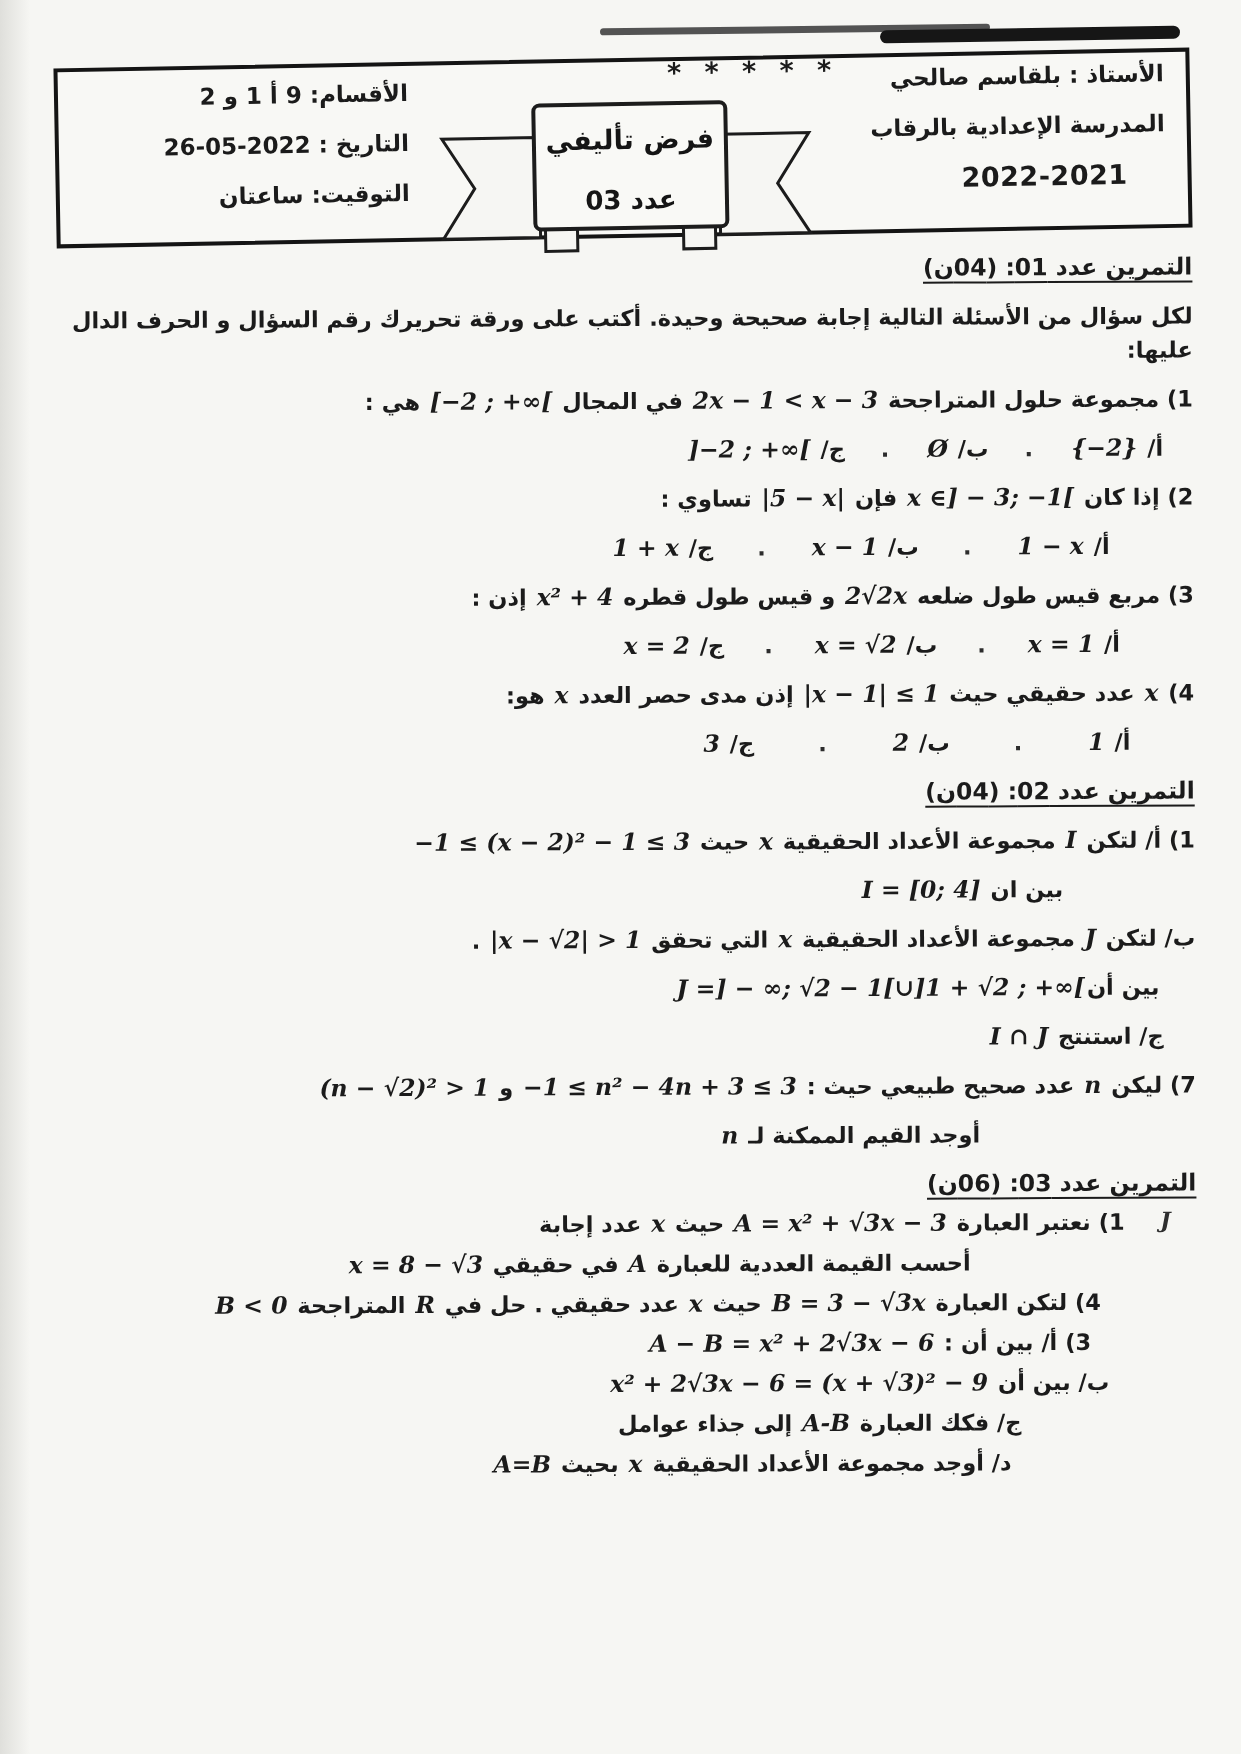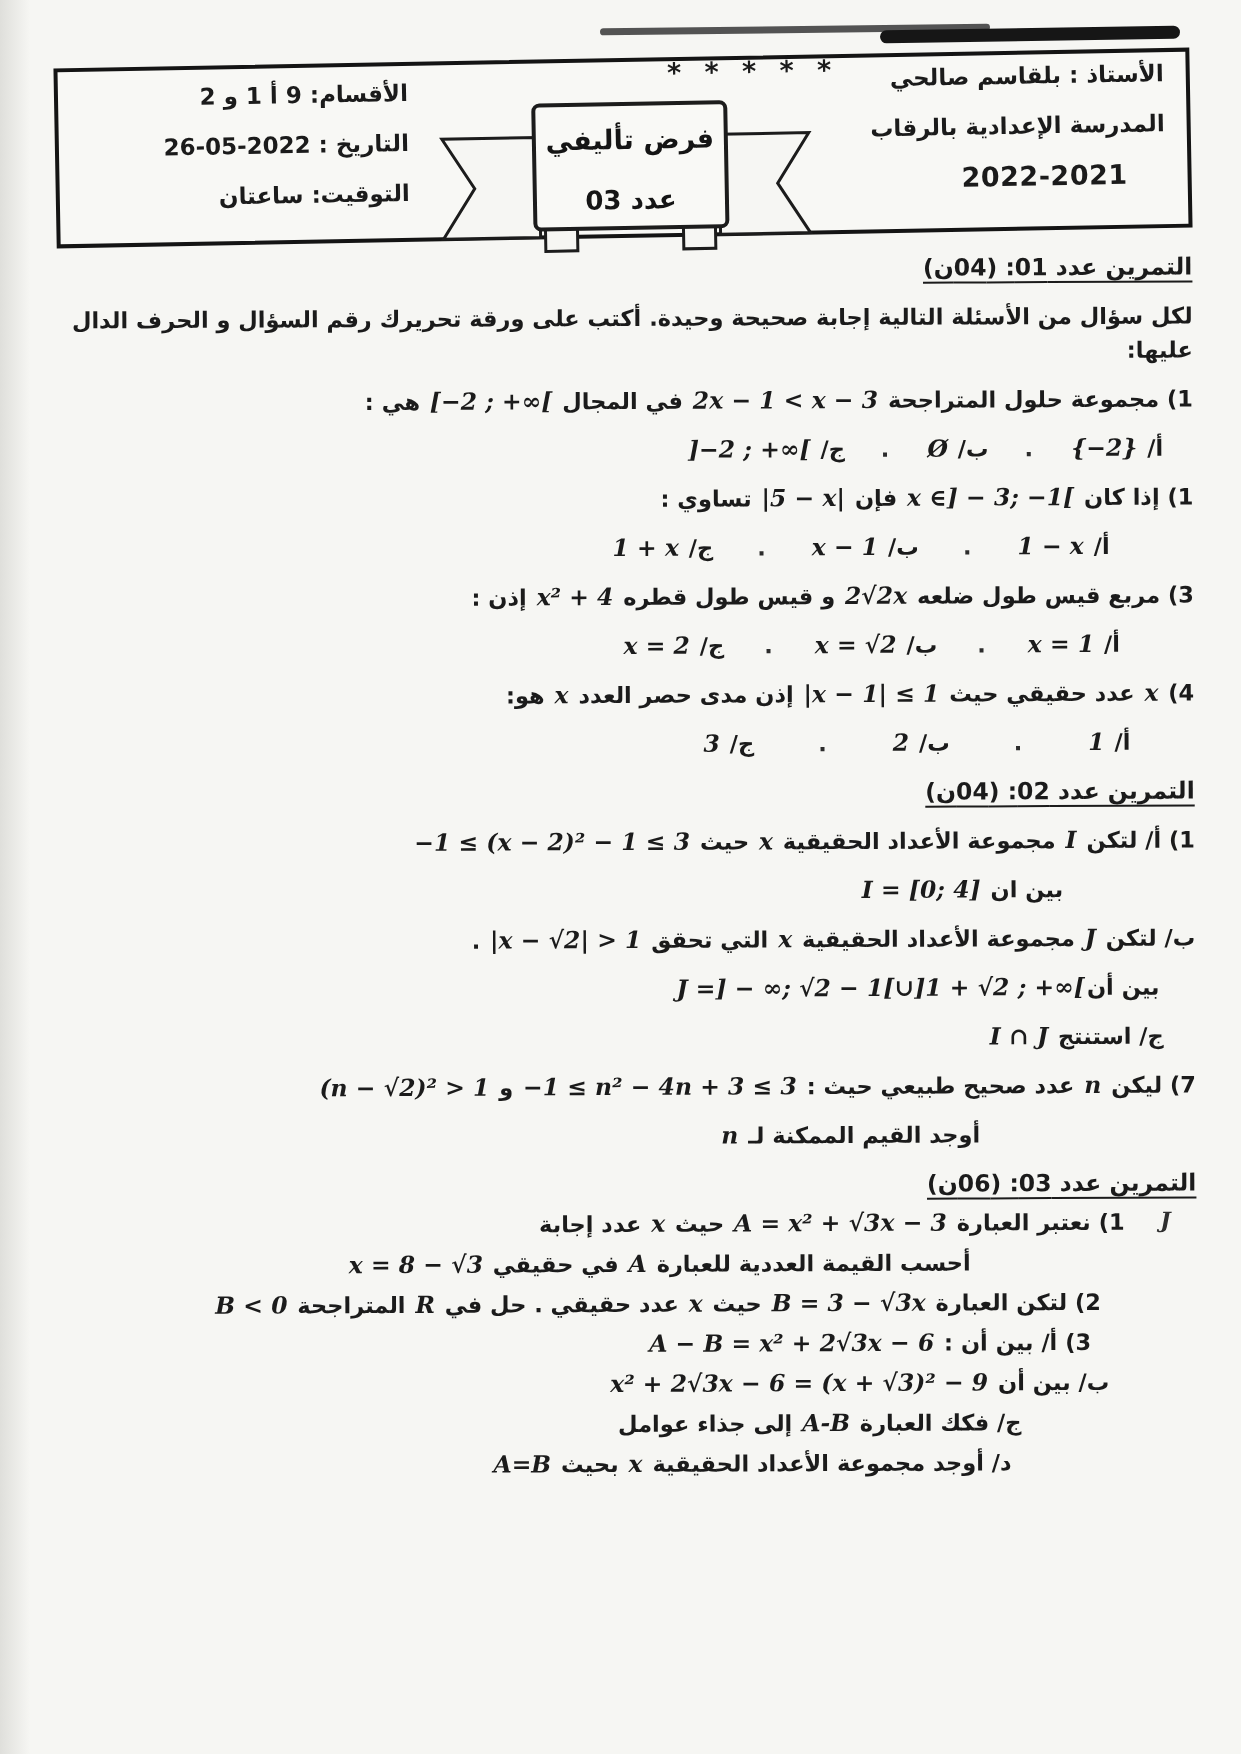--- a/index.html
+++ b/index.html
@@ -105,21 +105,21 @@
   <div id="content">
 
     <div class="ln title">التمرين عدد 01: (04ن)</div>
     <div class="ln">لكل سؤال من الأسئلة التالية إجابة صحيحة وحيدة. أكتب على ورقة تحريرك رقم السؤال و الحرف الدال عليها:</div>
 
     <div class="ln"><span class="a">1) مجموعة حلول المتراجحة </span><span class="m" dir="ltr">2x − 1 &lt; x − 3</span><span class="a"> في المجال </span><span class="m" dir="ltr">[−2 ; +∞[</span><span class="a"> هي :</span></div>
     <div class="ln opts opts1" style="padding-right:30px">
       <span class="opt"><span class="a">أ/ </span><span class="m" dir="ltr">{−2}</span></span><span class="dot">.</span><span class="opt"><span class="a">ب/ </span><span class="m" dir="ltr">Ø</span></span><span class="dot">.</span><span class="opt"><span class="a">ج/ </span><span class="m" dir="ltr">]−2 ; +∞[</span></span>
     </div>
 
-    <div class="ln"><span class="a">1) إذا كان </span><span class="m" dir="ltr">x ∈] − 3; −1[</span><span class="a"> فإن </span><span class="m" dir="ltr">|5 − x|</span><span class="a"> تساوي :</span></div>
+    <div class="ln"><span class="a">2) إذا كان </span><span class="m" dir="ltr">x ∈] − 3; −1[</span><span class="a"> فإن </span><span class="m" dir="ltr">|5 − x|</span><span class="a"> تساوي :</span></div>
     <div class="ln opts opts2" style="padding-right:84px">
       <span class="opt"><span class="a">أ/ </span><span class="m" dir="ltr">1 − x</span></span><span class="dot">.</span><span class="opt"><span class="a">ب/ </span><span class="m" dir="ltr">x − 1</span></span><span class="dot">.</span><span class="opt"><span class="a">ج/ </span><span class="m" dir="ltr">1 + x</span></span>
     </div>
 
     <div class="ln"><span class="a">3) مربع قيس طول ضلعه </span><span class="m" dir="ltr">2√2x</span><span class="a"> و قيس طول قطره </span><span class="m" dir="ltr">x² + 4</span><span class="a"> إذن :</span></div>
     <div class="ln opts opts3" style="padding-right:74px">
       <span class="opt"><span class="a">أ/ </span><span class="m" dir="ltr">x = 1</span></span><span class="dot">.</span><span class="opt"><span class="a">ب/ </span><span class="m" dir="ltr">x = √2</span></span><span class="dot">.</span><span class="opt"><span class="a">ج/ </span><span class="m" dir="ltr">x = 2</span></span>
     </div>
 
     <div class="ln"><span class="a">4) </span><span class="m" dir="ltr">x</span><span class="a"> عدد حقيقي حيث </span><span class="m" dir="ltr">|x − 1| ≤ 1</span><span class="a"> إذن مدى حصر العدد </span><span class="m" dir="ltr">x</span><span class="a"> هو:</span></div>
@@ -133,21 +133,21 @@
     <div class="ln"><span class="a">ب/ لتكن </span><span class="m" dir="ltr">J</span><span class="a"> مجموعة الأعداد الحقيقية </span><span class="m" dir="ltr">x</span><span class="a"> التي تحقق </span><span class="m" dir="ltr">|x − √2| &gt; 1</span><span class="a"> .</span></div>
     <div class="ln" style="padding-right:36px"><span class="a">بين أن</span><span class="m" dir="ltr">J =] − ∞; √2 − 1[∪]1 + √2 ; +∞[</span></div>
     <div class="ln" style="padding-right:32px"><span class="a">ج/ استنتج </span><span class="m" dir="ltr">I ∩ J</span></div>
     <div class="ln"><span class="a">7) ليكن </span><span class="m" dir="ltr">n</span><span class="a"> عدد صحيح طبيعي حيث : </span><span class="m" dir="ltr">−1 ≤ n² − 4n + 3 ≤ 3</span><span class="a"> و </span><span class="m" dir="ltr">(n − √2)² &gt; 1</span></div>
     <div class="ln" style="padding-right:216px"><span class="a">أوجد القيم الممكنة لـ </span><span class="m" dir="ltr">n</span></div>
 
     <div class="ln title" style="margin-bottom:6px">التمرين عدد 03: (06ن)</div>
     <div class="ex3">
       <div class="ln" style="padding-right:72px"><span class="stray">J</span><span class="a">1) نعتبر العبارة </span><span class="m" dir="ltr">A = x² + √3x − 3</span><span class="a"> حيث </span><span class="m" dir="ltr">x</span><span class="a"> عدد إجابة</span></div>
       <div class="ln" style="padding-right:226px"><span class="a">أحسب القيمة العددية للعبارة </span><span class="m" dir="ltr">A</span><span class="a"> في حقيقي </span><span class="m" dir="ltr">x = 8 − √3</span></div>
-      <div class="ln" style="padding-right:96px"><span class="a">2) لتكن العبارة </span><span class="m" dir="ltr">B = 3 − √3x</span><span class="a"> حيث </span><span class="m" dir="ltr">x</span><span class="a"> عدد حقيقي . حل في </span><span class="m" dir="ltr">R</span><span class="a"> المتراجحة </span><span class="m" dir="ltr">B &lt; 0</span></div>
+      <div class="ln" style="padding-right:96px"><span class="a">4) لتكن العبارة </span><span class="m" dir="ltr">B = 3 − √3x</span><span class="a"> حيث </span><span class="m" dir="ltr">x</span><span class="a"> عدد حقيقي . حل في </span><span class="m" dir="ltr">R</span><span class="a"> المتراجحة </span><span class="m" dir="ltr">B &lt; 0</span></div>
       <div class="ln" style="padding-right:106px"><span class="a">3) أ/ بين أن : </span><span class="m" dir="ltr">A − B = x² + 2√3x − 6</span></div>
       <div class="ln" style="padding-right:88px"><span class="a">ب/ بين أن </span><span class="m" dir="ltr">x² + 2√3x − 6 = (x + √3)² − 9</span></div>
       <div class="ln" style="padding-right:176px"><span class="a">ج/ فكك العبارة </span><span class="m" dir="ltr">A-B</span><span class="a"> إلى جذاء عوامل</span></div>
       <div class="ln" style="padding-right:186px"><span class="a">د/ أوجد مجموعة الأعداد الحقيقية </span><span class="m" dir="ltr">x</span><span class="a"> بحيث </span><span class="m" dir="ltr">A=B</span></div>
     </div>
 
   </div>
 </div>
 
 </body></html>

